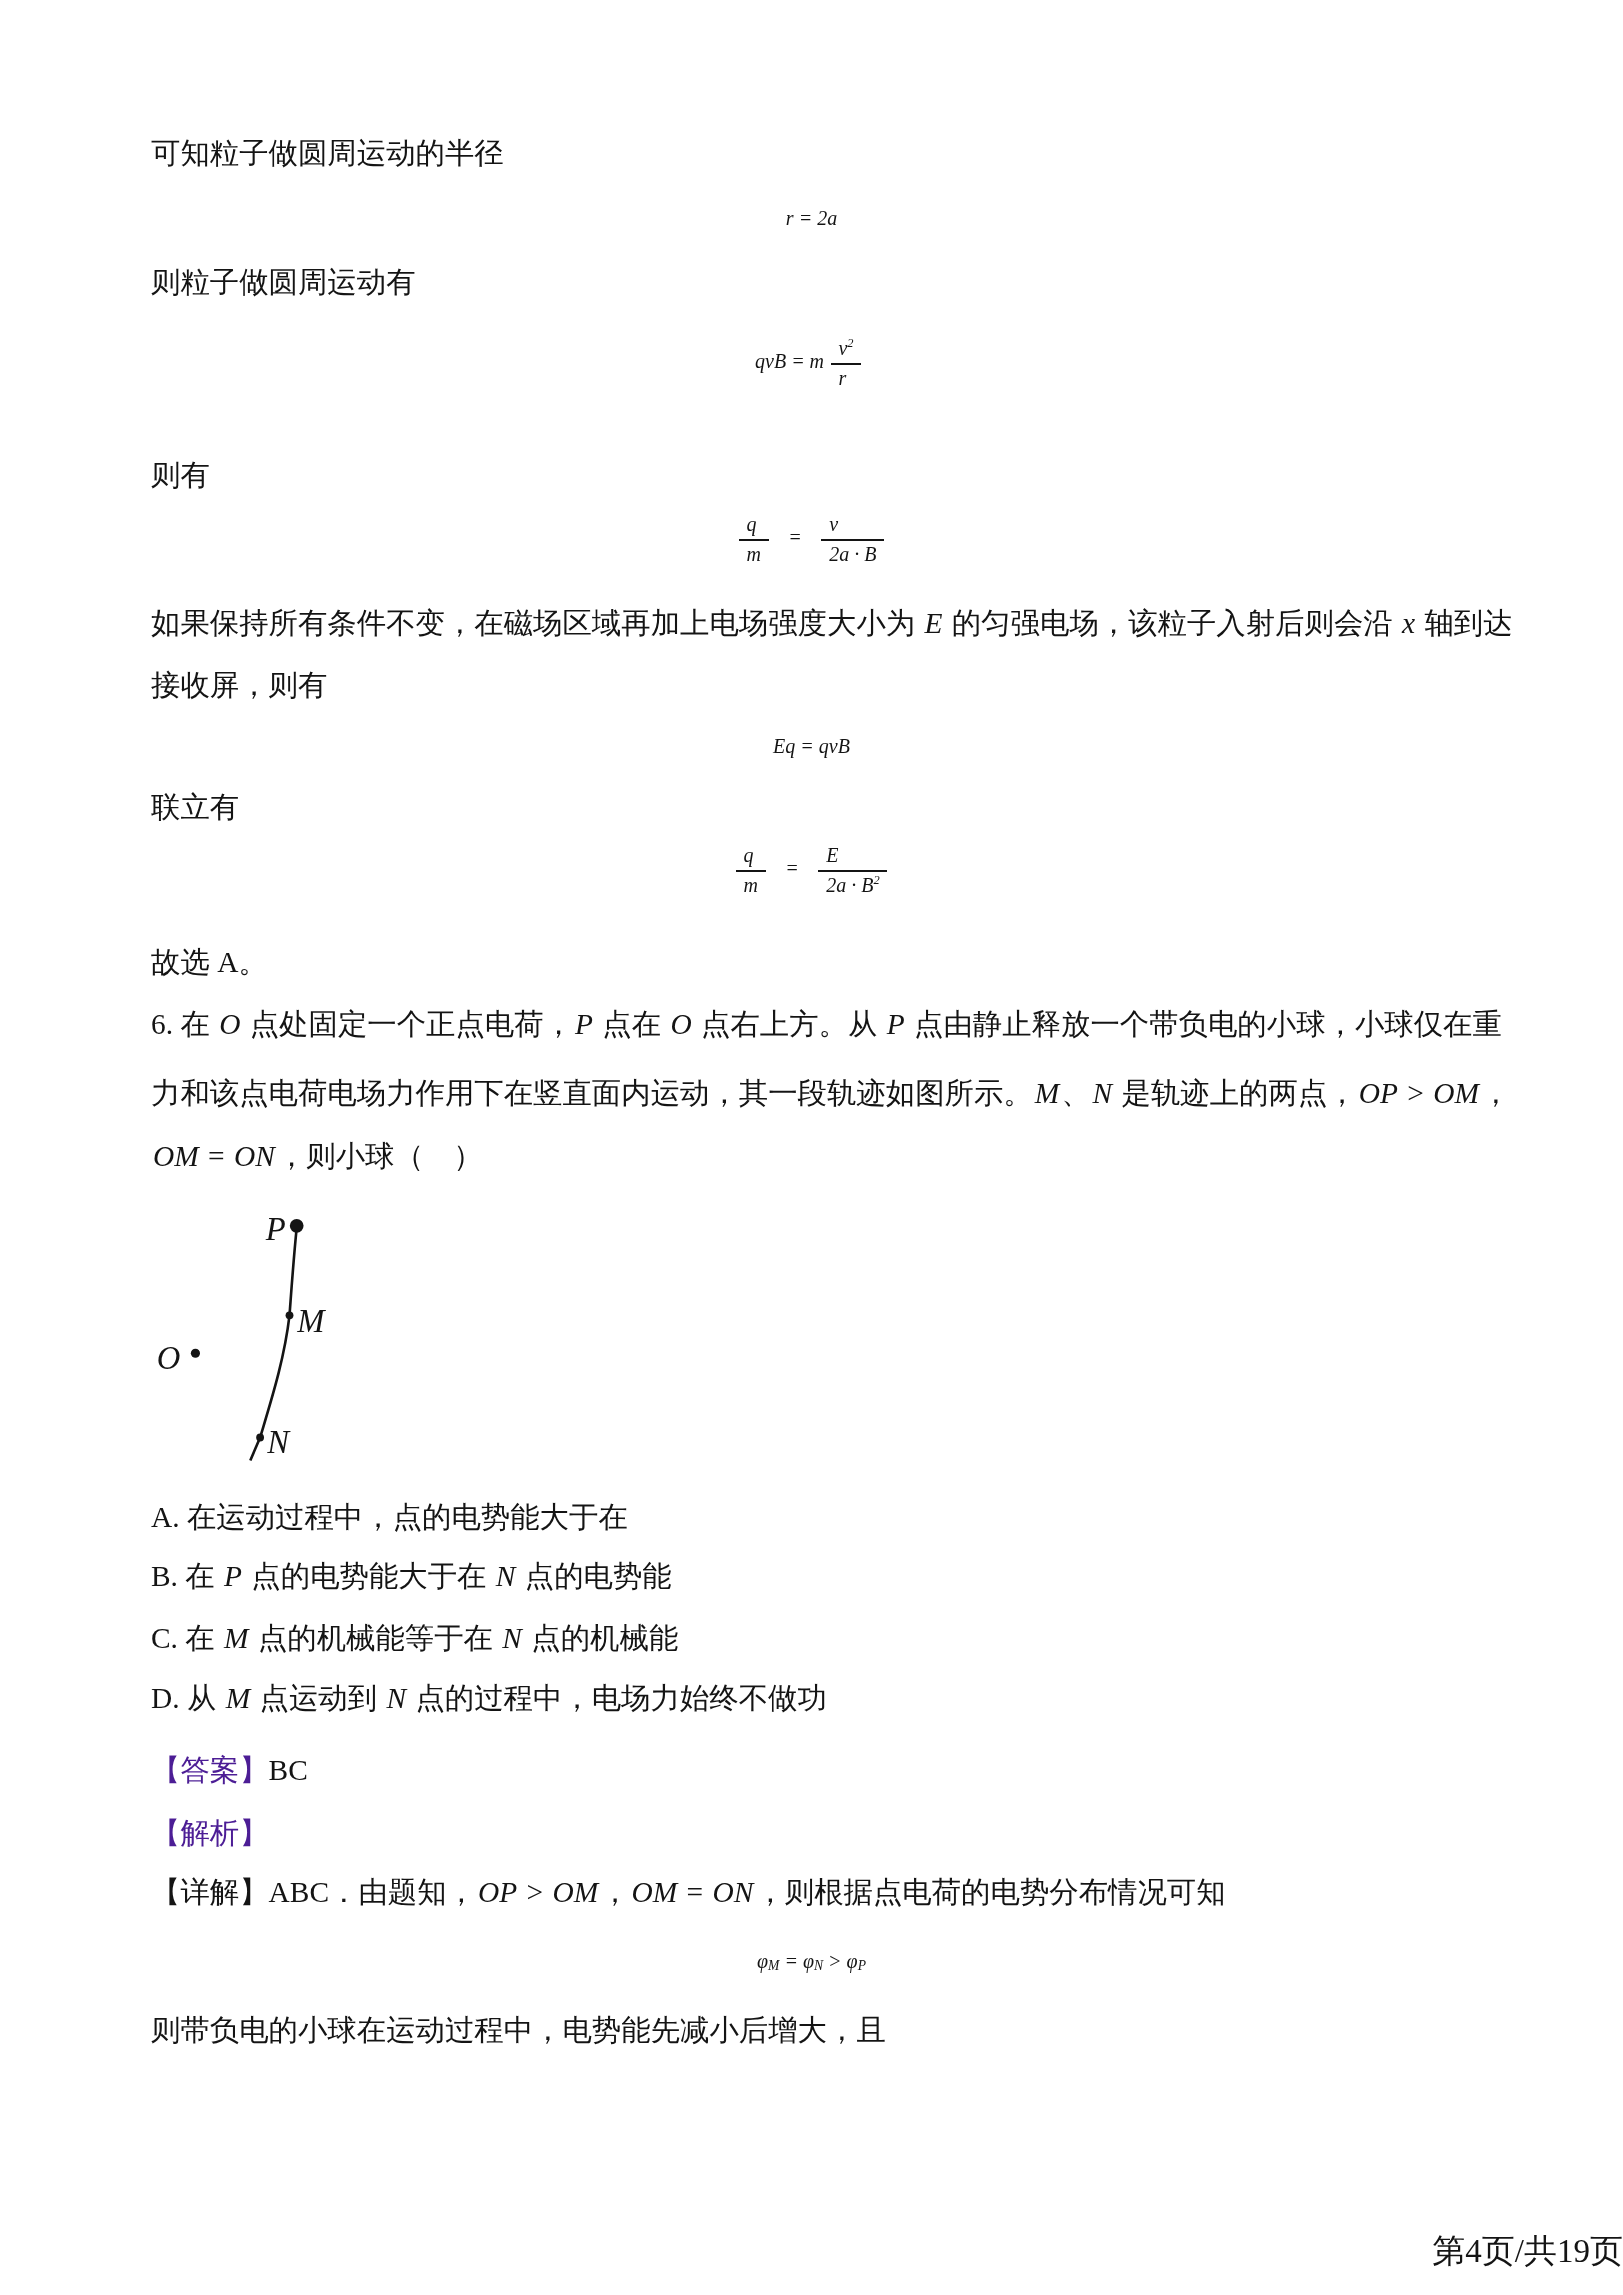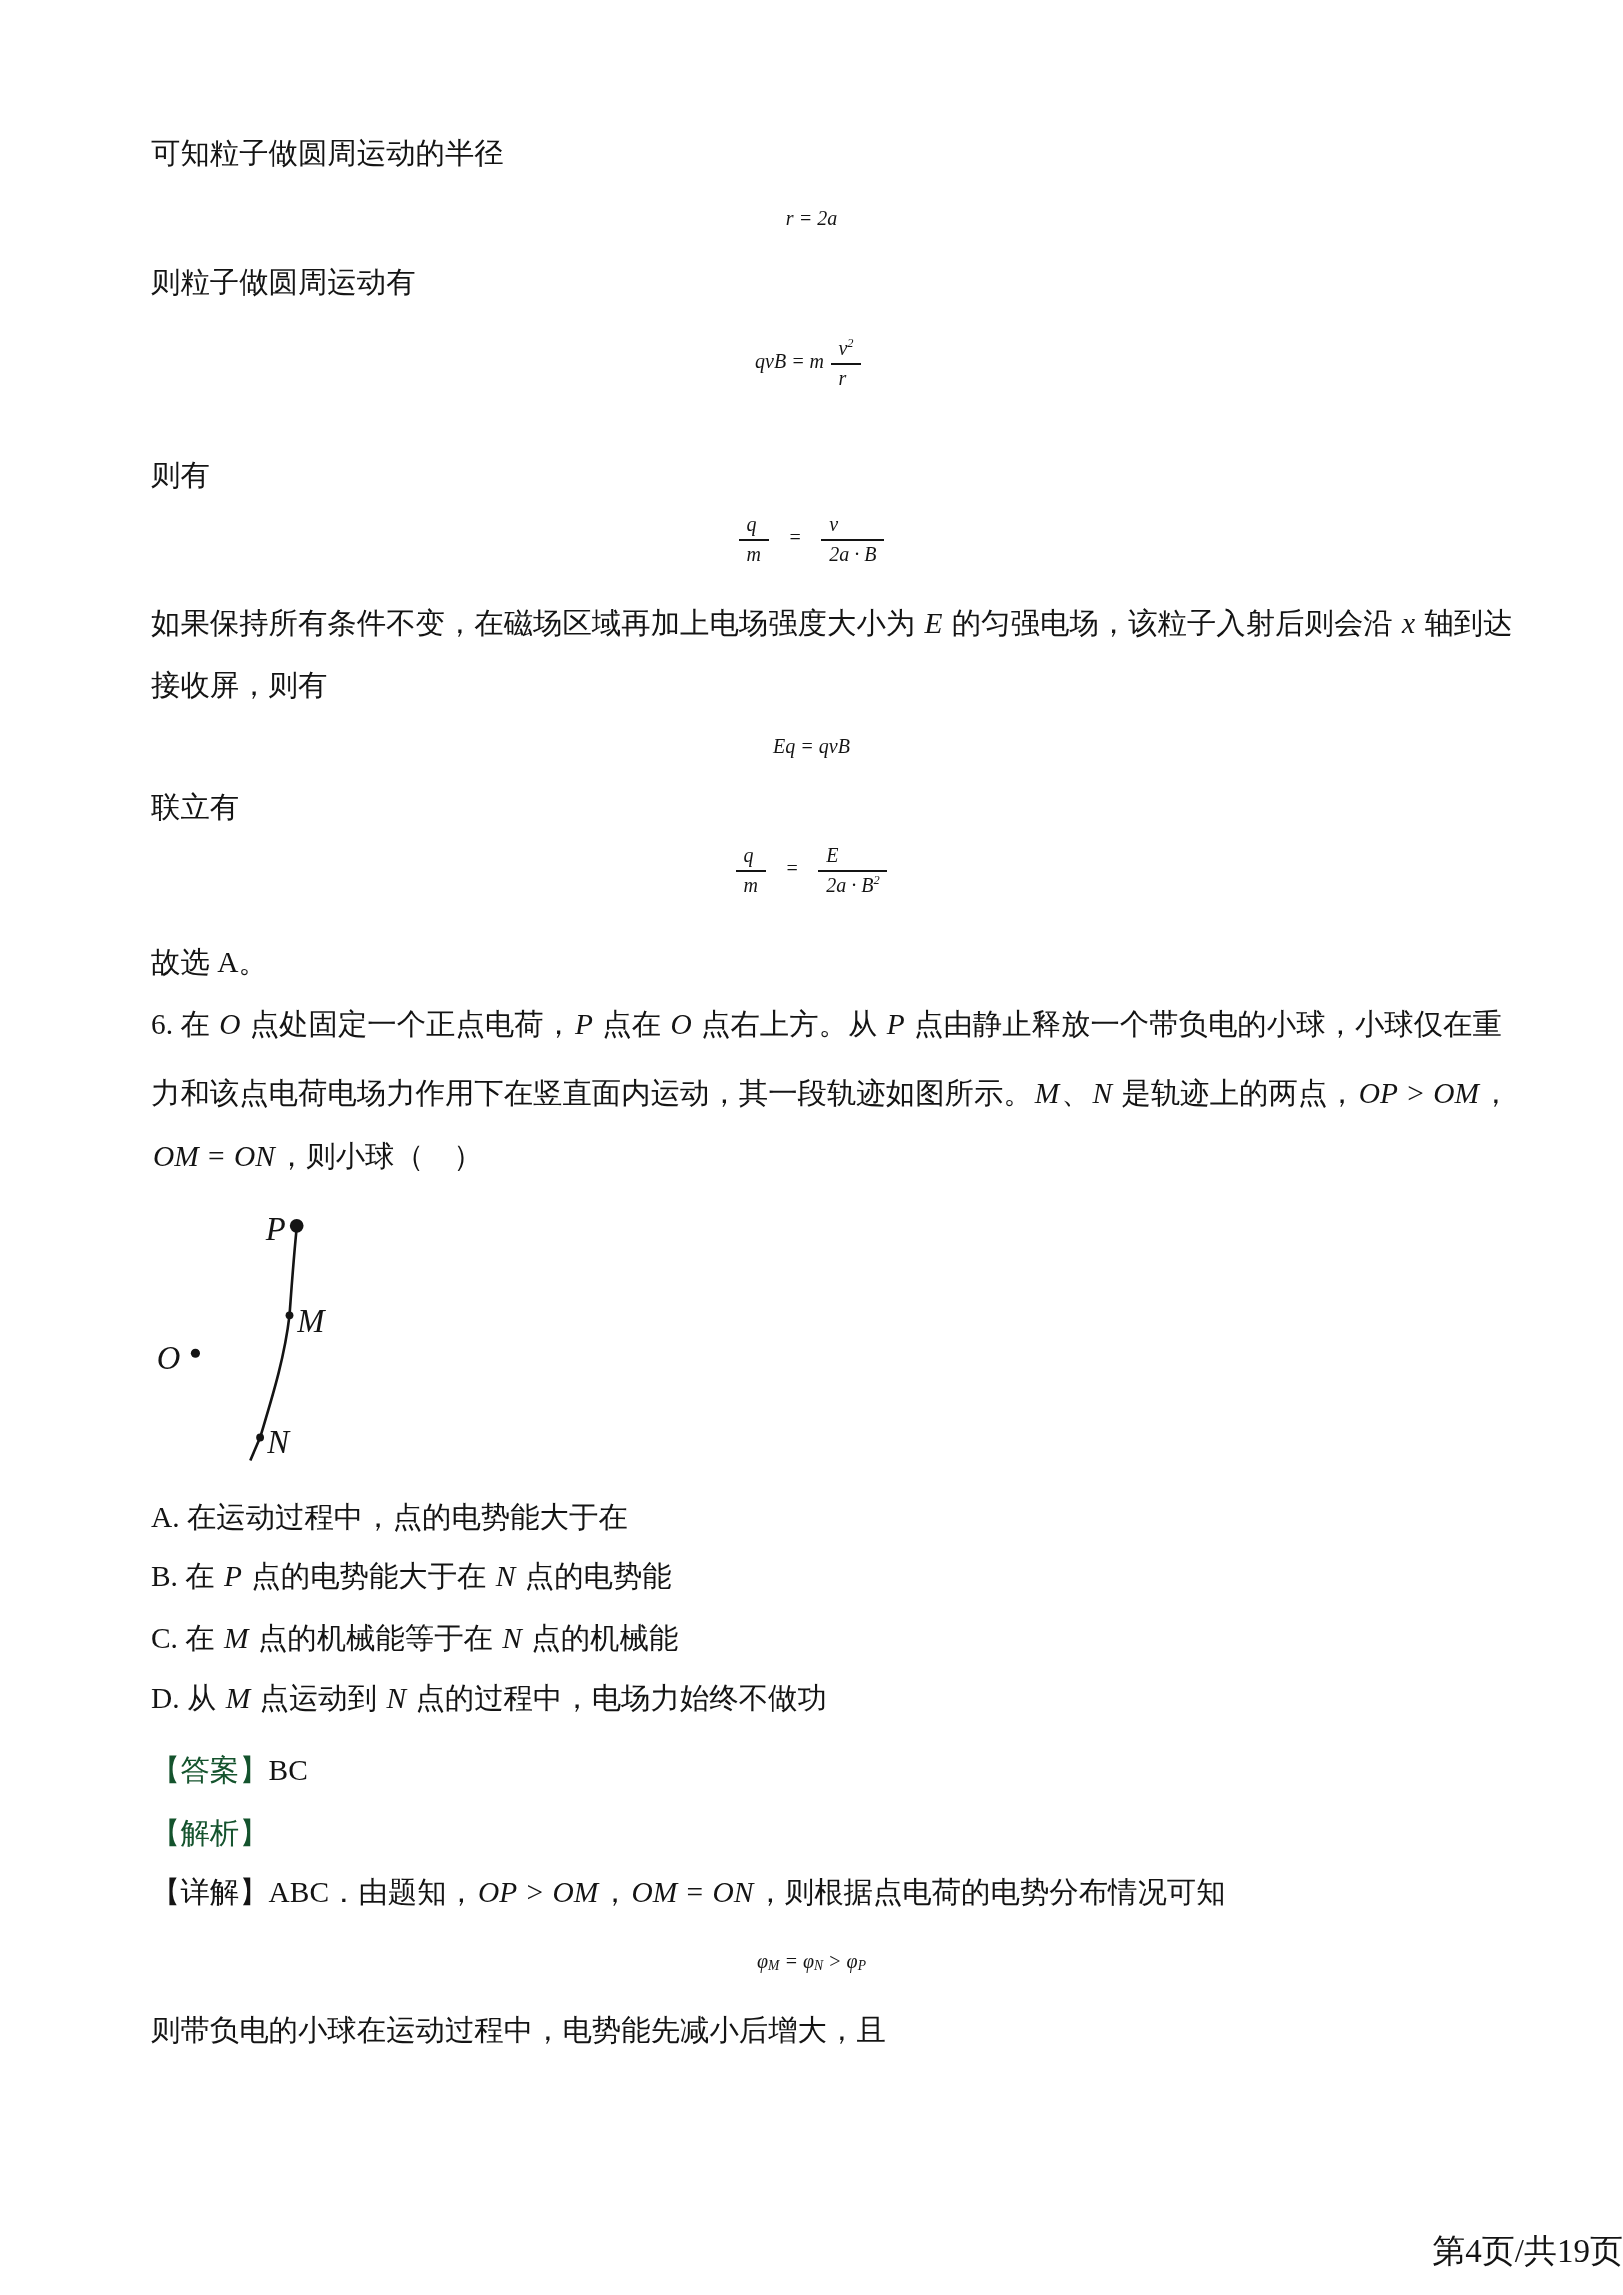--- a/index.html
+++ b/index.html
@@ -9,21 +9,21 @@
     color:#141414;font-size:29.4px;overflow:hidden;
   }
   .line{
     position:absolute;left:151px;margin:0;line-height:37px;white-space:nowrap;
   }
   .center{
     position:absolute;left:0;width:100%;margin:0;text-align:center;line-height:37px;white-space:nowrap;
   }
   .formula{font-style:italic;font-size:20px;}
   .var{font-style:italic;padding:0 2px;}
-  .blue{color:#14532d;}
+  .blue{color:#4c1d95;}
   .mid{margin:0 13px;}
   .frac{display:inline-block;vertical-align:middle;text-align:left;margin:0 6.5px;line-height:1.15;}
   .frac .num{display:block;padding:1.3px 7.9px 2.6px 7.9px;}
   .frac .den{display:block;border-top:2px solid #141414;padding:2.6px 7.9px 1.3px 7.9px;}
   sup{font-size:62%;vertical-align:super;line-height:0;}
   sub{font-size:68%;vertical-align:-0.18em;line-height:0;font-style:italic;}
   .figure{position:absolute;}
   .figure text{font-family:"Liberation Serif","DejaVu Serif",serif;font-style:italic;font-size:50px;fill:#141414;}
   .footer{font-size:33px;text-align:right;}
 </style>

